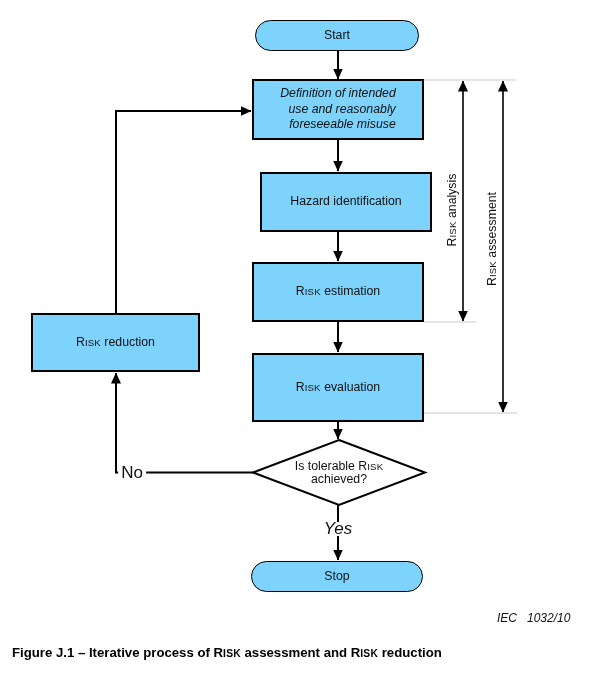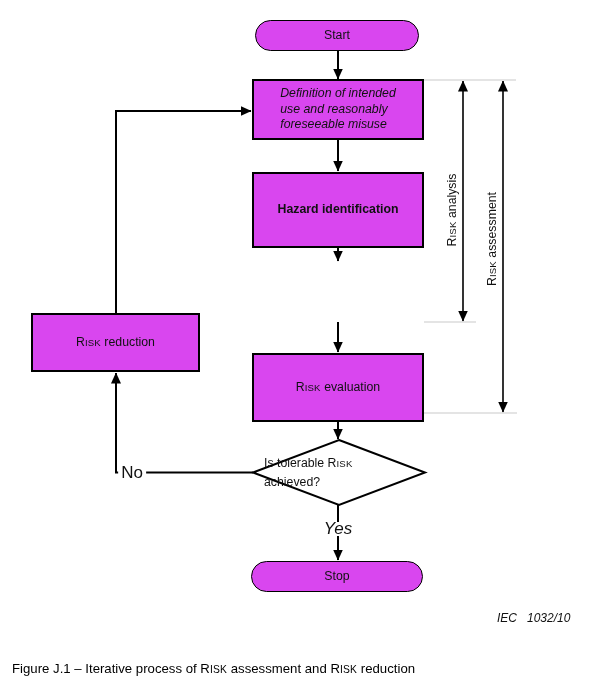--- a/index.html
+++ b/index.html
@@ -15,26 +15,26 @@
   }
 
   svg.connectors {
     position: absolute;
     left: 0; top: 0;
     width: 614px; height: 682px;
   }
 
   .node {
     position: absolute;
-    background: #d946ef;
+    background: #7dd3fc;
     border: 2px solid #000;
     display: flex;
     align-items: center;
     justify-content: center;
-    text-align: left;
+    text-align: right;
     font-size: 12.3px;
     line-height: 15.5px;
     white-space: pre-line;
     color: #111;
   }
   .terminator {
     border-width: 1.5px;
     border-radius: 16px;
   }
 
@@ -55,47 +55,47 @@
     transform: translate(-50%, -50%) rotate(-90deg);
     white-space: nowrap;
     font-size: 12.3px;
   }
 
   .decision-label {
     position: absolute;
     left: 339px; top: 473px;
     transform: translate(-50%, -50%);
     width: 150px;
+    text-align: center;
     font-size: 12.3px;
-    line-height: 19px;
+    line-height: 13px;
     white-space: pre-line;
   }
 
   .iec-ref {
     position: absolute;
     left: 497px; top: 611px;
     font-style: italic;
     font-size: 12px;
     white-space: pre;
     color: #111;
   }
 
   .caption {
     position: absolute;
     left: 12px; top: 645px;
-    font-weight: normal;
+    font-weight: bold;
     font-size: 13.2px;
     color: #000;
-    margin-top: 16px;
   }
 
   
   .start-node      { left: 255px; top: 20px;  width: 164px; height: 31px; }
   .definition-box  { left: 252px; top: 79px;  width: 172px; height: 61px; font-style: italic; }
-  .hazard-box      { left: 252px; top: 172px; width: 172px; height: 76px; font-weight: bold; }
+  .hazard-box      { left: 260px; top: 172px; width: 172px; height: 60px; }
   .estimation-box  { left: 252px; top: 262px; width: 172px; height: 60px; }
   .evaluation-box  { left: 252px; top: 353px; width: 172px; height: 69px; }
   .reduction-box   { left: 31px;  top: 313px; width: 169px; height: 59px; }
   .stop-node       { left: 251px; top: 561px; width: 172px; height: 31px; }
 
   .yes-label { left: 338px; top: 529px; font-style: italic; }
   .no-label  { left: 132px; top: 473px; }
 
   .analysis-label   { left: 452px; top: 210px; }
   .assessment-label { left: 492px; top: 239px; }
@@ -143,20 +143,23 @@
   <div class="node definition-box">
     <span>Definition of intended
 use and reasonably
 foreseeable misuse</span>
   </div>
 
   <div class="node hazard-box">
     <span>Hazard identification</span>
   </div>
 
+  <div class="node estimation-box">
+    <span>R<span class="sc">ISK</span> estimation</span>
+  </div>
 
   <div class="node evaluation-box">
     <span>R<span class="sc">ISK</span> evaluation</span>
   </div>
 
   <div class="node terminator stop-node">
     <span>Stop</span>
   </div>
 
   <div class="node reduction-box">

